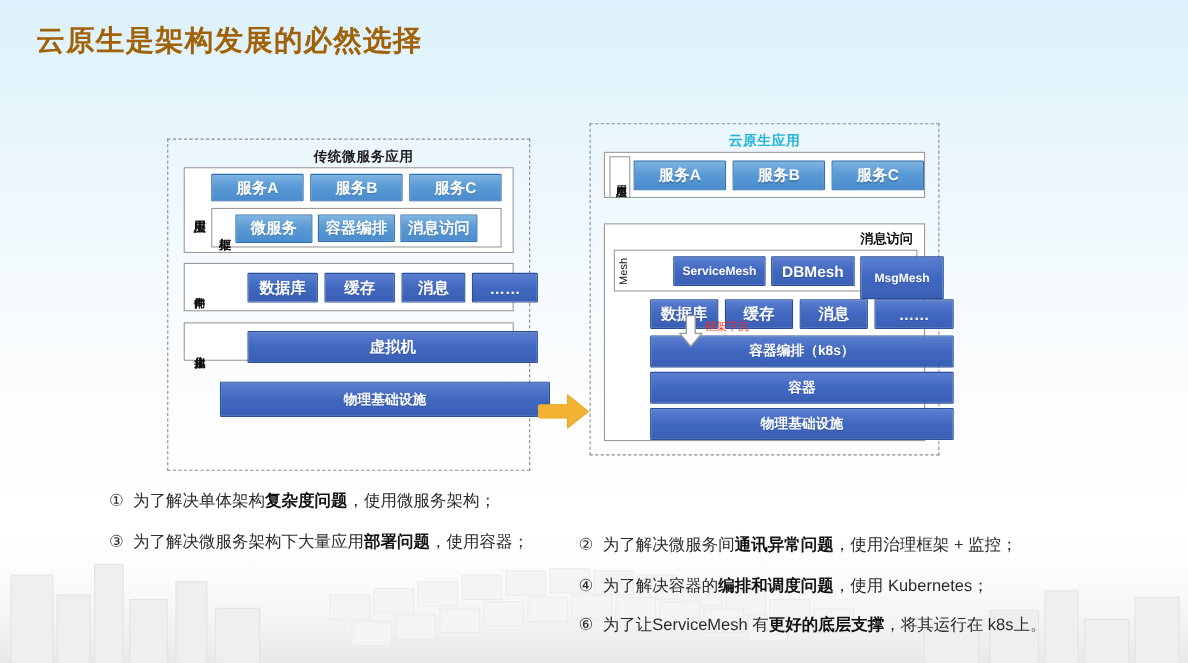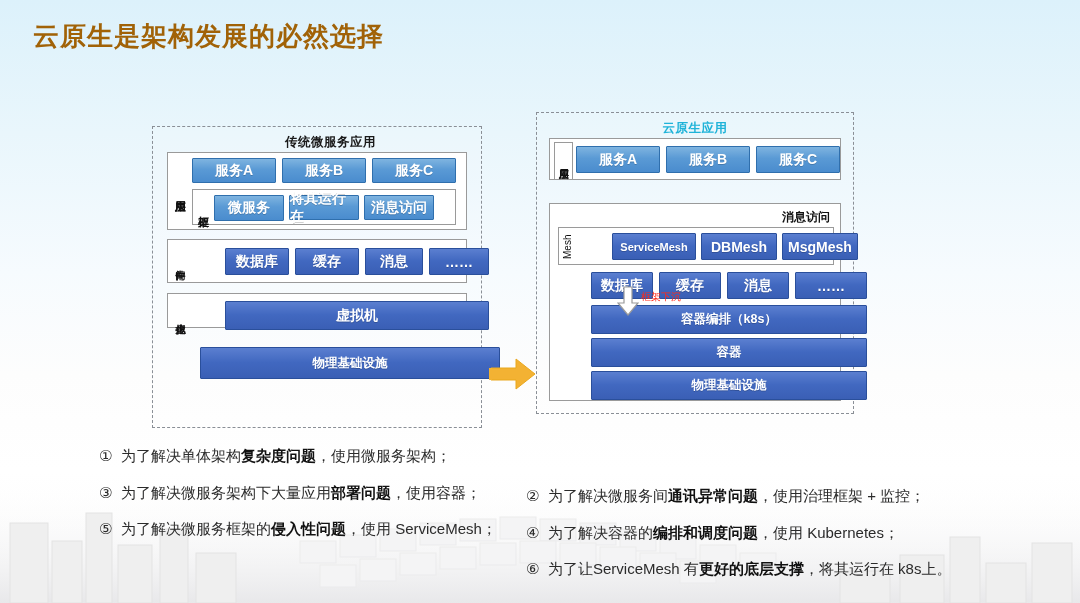--- a/index.html
+++ b/index.html
@@ -149,21 +149,21 @@
 
     <div class="group" style="left:14px;top:25px;width:300px;height:78px;">
       <div class="vlabel" style="left:4px;top:6px;width:16px;height:66px;">应用层</div>
       <div class="blk" style="position:absolute;left:24px;top:5px;width:84px;height:25px;">服务A</div>
       <div class="blk" style="position:absolute;left:114px;top:5px;width:84px;height:25px;">服务B</div>
       <div class="blk" style="position:absolute;left:204px;top:5px;width:84px;height:25px;">服务C</div>
 
       <div class="inner-frame" style="left:24px;top:36px;width:264px;height:36px;">
         <div class="vlabel" style="left:3px;top:3px;width:14px;height:28px;">框架</div>
         <div class="blk" style="position:absolute;left:21px;top:5px;width:70px;height:26px;">微服务</div>
-        <div class="blk" style="position:absolute;left:96px;top:5px;width:70px;height:25px;">将其运行在</div>
+        <div class="blk" style="position:absolute;left:96px;top:5px;width:70px;height:25px;">容器编排</div>
         <div class="blk" style="position:absolute;left:171px;top:5px;width:70px;height:25px;">消息访问</div>
       </div>
     </div>
 
     <div class="group" style="left:14px;top:112px;width:300px;height:44px;">
       <div class="vlabel" style="left:4px;top:2px;width:16px;height:40px;font-size:10px;">中间件</div>
       <div class="blk dark" style="position:absolute;left:24px;top:8px;width:64px;height:27px;">数据库</div>
       <div class="blk dark" style="position:absolute;left:94px;top:8px;width:64px;height:27px;">缓存</div>
       <div class="blk dark" style="position:absolute;left:164px;top:8px;width:58px;height:27px;">消息</div>
       <div class="blk dark" style="position:absolute;left:228px;top:8px;width:60px;height:27px;">……</div>
@@ -194,21 +194,21 @@
       <div class="blk" style="position:absolute;left:206px;top:7px;width:84px;height:27px;">服务C</div>
     </div>
 
     <div class="group" style="left:12px;top:90px;width:292px;height:198px;">
       <div class="cloudinfra-label">消息访问</div>
 
       <div class="inner-frame" style="left:8px;top:23px;width:276px;height:38px;">
         <div class="vlabel rot" style="left:2px;top:4px;width:14px;height:30px;font-size:10px;font-weight:normal;">Mesh</div>
         <div class="blk dark" style="position:absolute;left:20px;top:5px;width:84px;height:27px;font-size:11px;">ServiceMesh</div>
         <div class="blk dark" style="position:absolute;left:109px;top:5px;width:76px;height:27px;font-size:14px;">DBMesh</div>
-        <div class="blk dark" style="position:absolute;left:190px;top:5px;width:76px;height:27px;font-size:14px;">MsgMesh</div>
+        <div class="blk dark" style="position:absolute;left:190px;top:5px;width:76px;height:39px;font-size:11px;">MsgMesh</div>
       </div>
 
       <div class="blk dark" style="position:absolute;left:8px;top:68px;width:62px;height:27px;">数据库</div>
       <div class="blk dark" style="position:absolute;left:76px;top:68px;width:62px;height:27px;">缓存</div>
       <div class="blk dark" style="position:absolute;left:144px;top:68px;width:62px;height:27px;">消息</div>
       <div class="blk dark" style="position:absolute;left:212px;top:68px;width:72px;height:27px;">……</div>
 
       <div class="blk dark" style="position:absolute;left:8px;top:101px;width:276px;height:29px;font-size:12.5px;">容器编排（k8s）</div>
       <div class="blk dark" style="position:absolute;left:8px;top:134px;width:276px;height:29px;font-size:12.5px;">容器</div>
       <div class="blk dark" style="position:absolute;left:8px;top:167px;width:276px;height:29px;font-size:12.5px;">物理基础设施</div>
@@ -225,23 +225,20 @@
 </div>
 
 <div class="bullets">
   <div class="bcol left">
     <div class="bline">
       <span class="bnum">①</span><span>为了解决单体架构</span><span class="b">复杂度问题</span><span>，使用微服务架构；</span>
     </div>
     <div class="bline">
       <span class="bnum">③</span><span>为了解决微服务架构下大量应用</span><span class="b">部署问题</span><span>，使用容器；</span>
     </div>
-    <div class="bline">
-      <span class="bnum">⑤</span><span>为了解决微服务框架的</span><span class="b">侵入性问题</span><span>，使用 ServiceMesh；</span>
-    </div>
   </div>
 
   <div class="bcol right">
     <div class="bline">
       <span class="bnum">②</span><span>为了解决微服务间</span><span class="b">通讯异常问题</span><span>，使用治理框架 + 监控；</span>
     </div>
     <div class="bline">
       <span class="bnum">④</span><span>为了解决容器的</span><span class="b">编排和调度问题</span><span>，使用 Kubernetes；</span>
     </div>
     <div class="bline">

